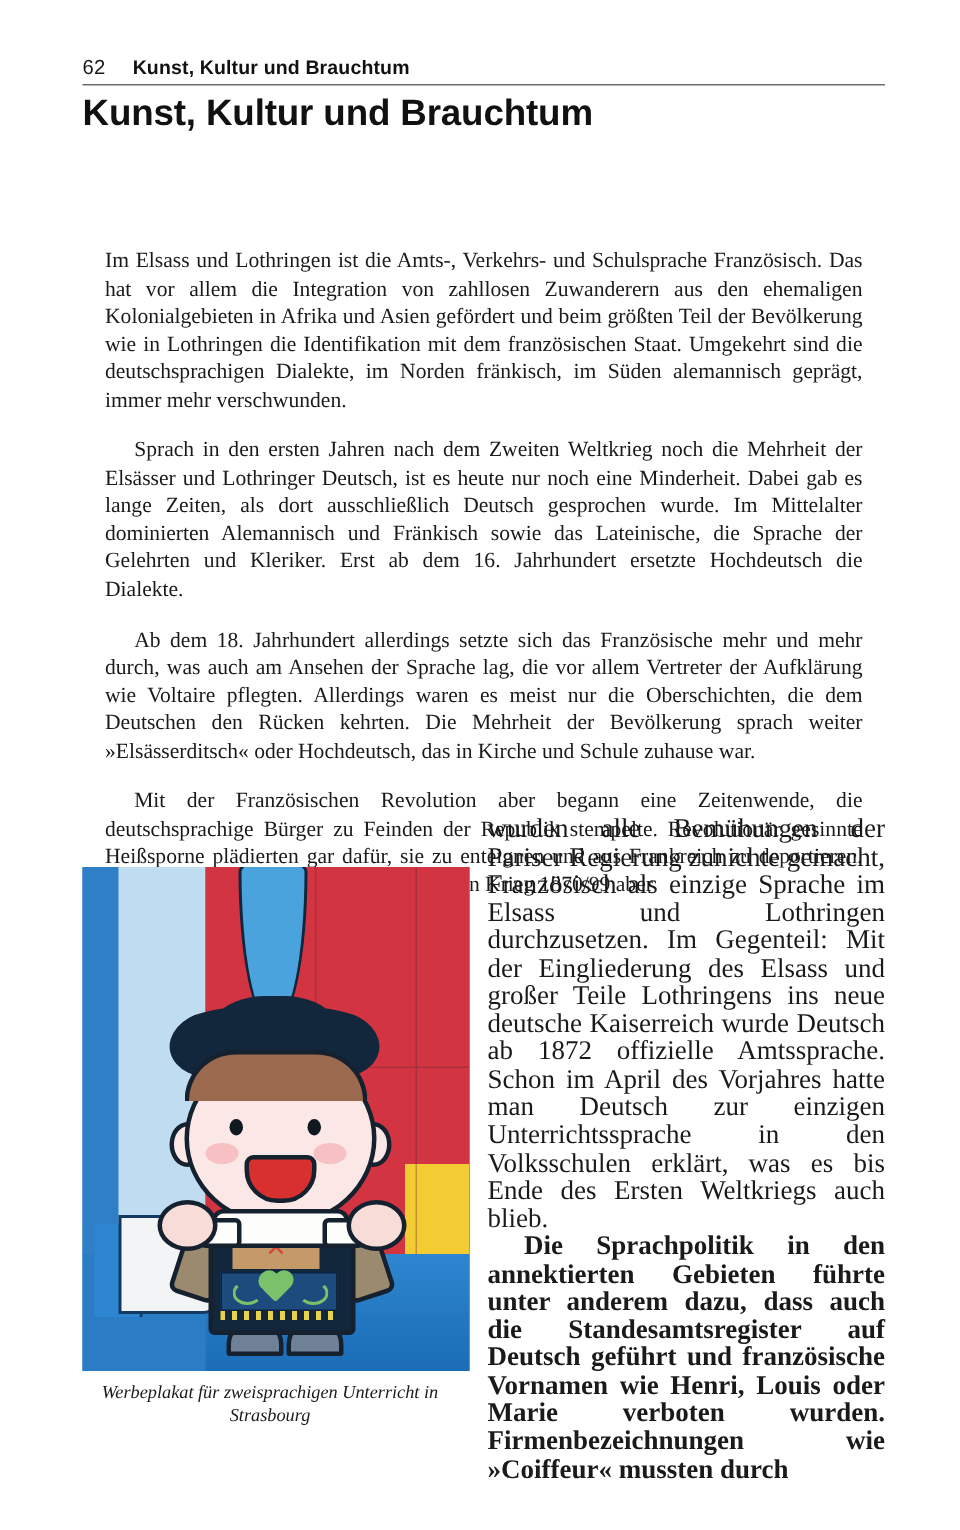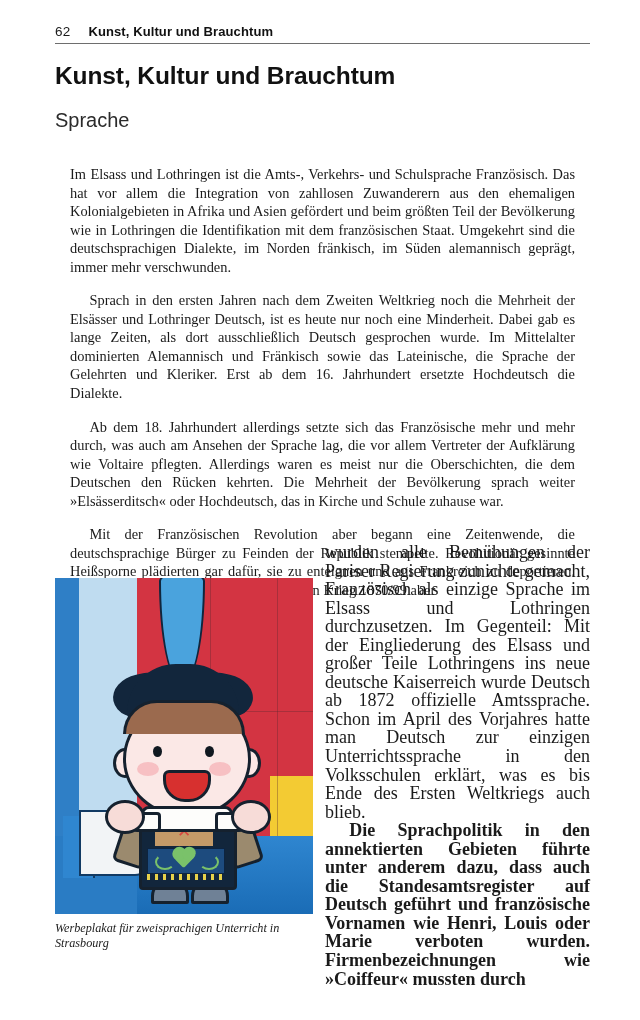--- a/index.html
+++ b/index.html
@@ -20,21 +20,21 @@
     width: 640px;
     height: 1020px;
     background: #ffffff;
     box-sizing: border-box;
   }
 
   
   .runhead {
     position: absolute;
     left: 55px;
-    top: 24px;
+    top: 37px;
     width: 535px;
     display: flex;
     align-items: baseline;
     gap: 18px;
     border-bottom: 1px solid #6e6e6e;
     padding-bottom: 4px;
     font-family: "Liberation Sans", "DejaVu Sans", sans-serif;
   }
   .runhead-folio {
     font-size: 13.5px;
@@ -128,21 +128,21 @@
     overflow: hidden;
     background: #1e6fb8;
   }
   .figure-caption {
     margin-top: 7px;
     width: 250px;
     font-size: 12.2px;
     line-height: 15.2px;
     font-style: italic;
     color: #1a1a1a;
-    text-align: left;
+    text-align: center;
   }
 
   
   .poster-bg        { position:absolute; inset:0; background:#2f86d0; }
   .band-blue-dark   { position:absolute; left:0;    top:0; width:24px;  height:260px; background:#2f7fc6; }
   .band-blue-light  { position:absolute; left:24px; top:0; width:58px;  height:260px; background:#bfdcf0; }
   .band-red         { position:absolute; left:82px; top:0; width:176px; height:258px; background:#d33442; }
   .band-yellow      { position:absolute; left:215px;top:198px; width:43px; height:60px; background:#f3cb33; }
   .poster-floor     { position:absolute; left:0; top:258px; width:258px; height:78px;
                       background:linear-gradient(180deg,#2f86d0 0%,#1a6cb6 100%); }
@@ -244,21 +244,20 @@
 
 <div class="page">
 
   <div class="runhead">
     <span class="runhead-folio">62</span>
     <span class="runhead-title">Kunst, Kultur und Brauchtum</span>
   </div>
 
   <h1 class="chapter-title">Kunst, Kultur und Brauchtum</h1>
 
-  <h2 class="section-title">Sprache</h2>
 
   <div class="body-col">
     <p>Im Elsass und Lothringen ist die Amts-, Verkehrs- und Schulsprache Französisch. Das hat vor allem die Integration von zahllosen Zuwanderern aus den ehemaligen Kolonialgebieten in Afrika und Asien gefördert und beim größten Teil der Bevölkerung wie in Lothringen die Identifikation mit dem französischen Staat. Umgekehrt sind die deutschsprachigen Dialekte, im Norden fränkisch, im Süden alemannisch geprägt, immer mehr verschwunden.</p>
     <p class="indent">Sprach in den ersten Jahren nach dem Zweiten Weltkrieg noch die Mehrheit der Elsässer und Lothringer Deutsch, ist es heute nur noch eine Minderheit. Dabei gab es lange Zeiten, als dort ausschließlich Deutsch gesprochen wurde. Im Mittelalter dominierten Alemannisch und Fränkisch sowie das Lateinische, die Sprache der Gelehrten und Kleriker. Erst ab dem 16. Jahrhundert ersetzte Hochdeutsch die Dialekte.</p>
     <p class="indent">Ab dem 18. Jahrhundert allerdings setzte sich das Französische mehr und mehr durch, was auch am Ansehen der Sprache lag, die vor allem Vertreter der Aufklärung wie Voltaire pflegten. Allerdings waren es meist nur die Oberschichten, die dem Deutschen den Rücken kehrten. Die Mehrheit der Bevölkerung sprach weiter »Elsässerditsch« oder Hochdeutsch, das in Kirche und Schule zuhause war.</p>
     <p class="indent">Mit der Französischen Revolution aber begann eine Zeitenwende, die deutschsprachige Bürger zu Feinden der Republik stempelte. Revolutionär gesinnte Heißsporne plädierten gar dafür, sie zu enteignen und aus Frankreich zu deportieren. Spätestens mit dem Deutsch-Französischen Krieg 1870/99 aber</p>
   </div>
 
   <div class="side-col">
     <p>wurden alle Bemühungen der Pariser Regierung zunichte gemacht, Französisch als einzige Sprache im Elsass und Lothringen durchzusetzen. Im Gegenteil: Mit der Eingliederung des Elsass und großer Teile Lothringens ins neue deutsche Kaiserreich wurde Deutsch ab 1872 offizielle Amtssprache. Schon im April des Vorjahres hatte man Deutsch zur einzigen Unterrichtssprache in den Volksschulen erklärt, was es bis Ende des Ersten Weltkriegs auch blieb.</p>

